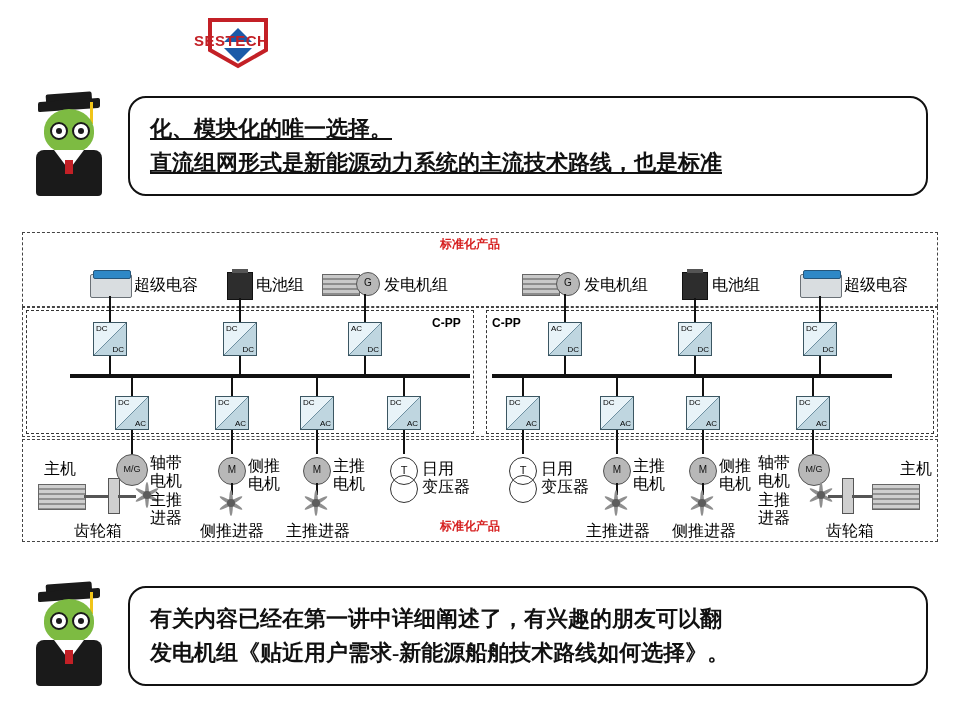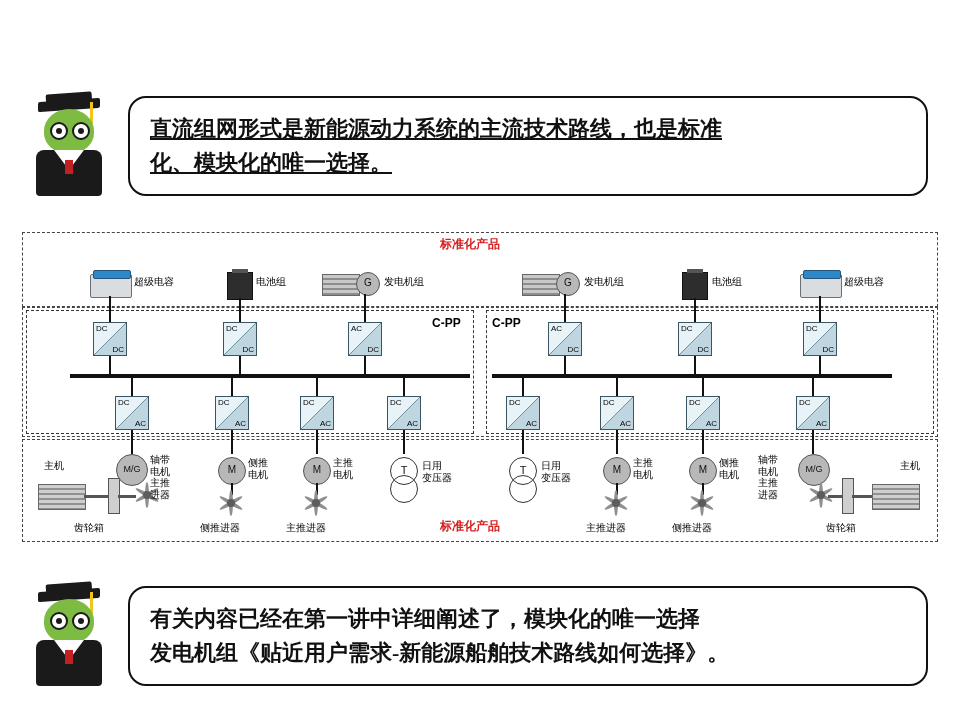--- a/index.html
+++ b/index.html
@@ -209,21 +209,21 @@
     color: #000;
   }
   .conv .t { position: absolute; left: 2px; top: 1px; }
   .conv .b { position: absolute; right: 2px; bottom: 1px; }
 
   .wire { position: absolute; background: #111; }
   .wire.v { width: 2px; }
 
   .lbl {
     position: absolute;
-    font-size: 10px;
+    font-size: 16px;
     color: #000;
     line-height: 1.15;
     white-space: nowrap;
   }
 
   
   .icon-cap {
     position: absolute;
     width: 40px; height: 22px;
     background: #d9dde0;
@@ -337,37 +337,45 @@
   .shaft {
     position: absolute;
     height: 3px;
     background: #555;
   }
 </style>
 </head>
 <body>
 
 <div class="logo-row">
+  <div class="ses-logo">
+    <svg width="110" height="58" viewBox="0 0 110 58">
+      <polygon points="30,4 86,4 86,34 58,50 30,34" fill="none" stroke="#c32026" stroke-width="4"></polygon>
+      <polygon points="58,12 72,26 44,26" fill="#1b5aa8"></polygon>
+      <polygon points="44,32 72,32 58,46" fill="#1b5aa8"></polygon>
+    </svg>
+    <div class="ses-text">SESTECH</div>
+  </div>
 </div>
 
 <div class="mascot" style="left:28px; top:98px;">
   <div class="cap-top"></div>
   <div class="cap"></div>
   <div class="tassel"></div>
   <div class="face"></div>
   <div class="eye l"></div>
   <div class="eye r"></div>
   <div class="body"></div>
   <div class="collar"></div>
   <div class="tie"></div>
 </div>
 
 <div class="bubble" style="left:128px; top:96px; width:800px; height:100px;">
+  <p class="u">化、模块化的唯一选择。</p>
   <p class="u">直流组网形式是新能源动力系统的主流技术路线，也是标准</p>
-  <p class="u">化、模块化的唯一选择。</p>
 </div>
 
 <div class="diagram">
 
   <div class="dash-box band-src"></div>
   <div class="dash-box band-conv"></div>
   <div class="dash-box band-load"></div>
 
   <div class="cpp-box cpp-left"></div>
   <div class="cpp-box cpp-right"></div>
@@ -604,15 +612,15 @@
   <div class="tassel"></div>
   <div class="face"></div>
   <div class="eye l"></div>
   <div class="eye r"></div>
   <div class="body"></div>
   <div class="collar"></div>
   <div class="tie"></div>
 </div>
 
 <div class="bubble" style="left:128px; top:586px; width:800px; height:100px;">
-  <p>有关内容已经在第一讲中详细阐述了，模块化的唯一选择</p>
+  <p>有关内容已经在第一讲中详细阐述了，有兴趣的朋友可以翻</p>
   <p>发电机组《贴近用户需求-新能源船舶技术路线如何选择》。</p>
 </div>
 
 </body></html>

